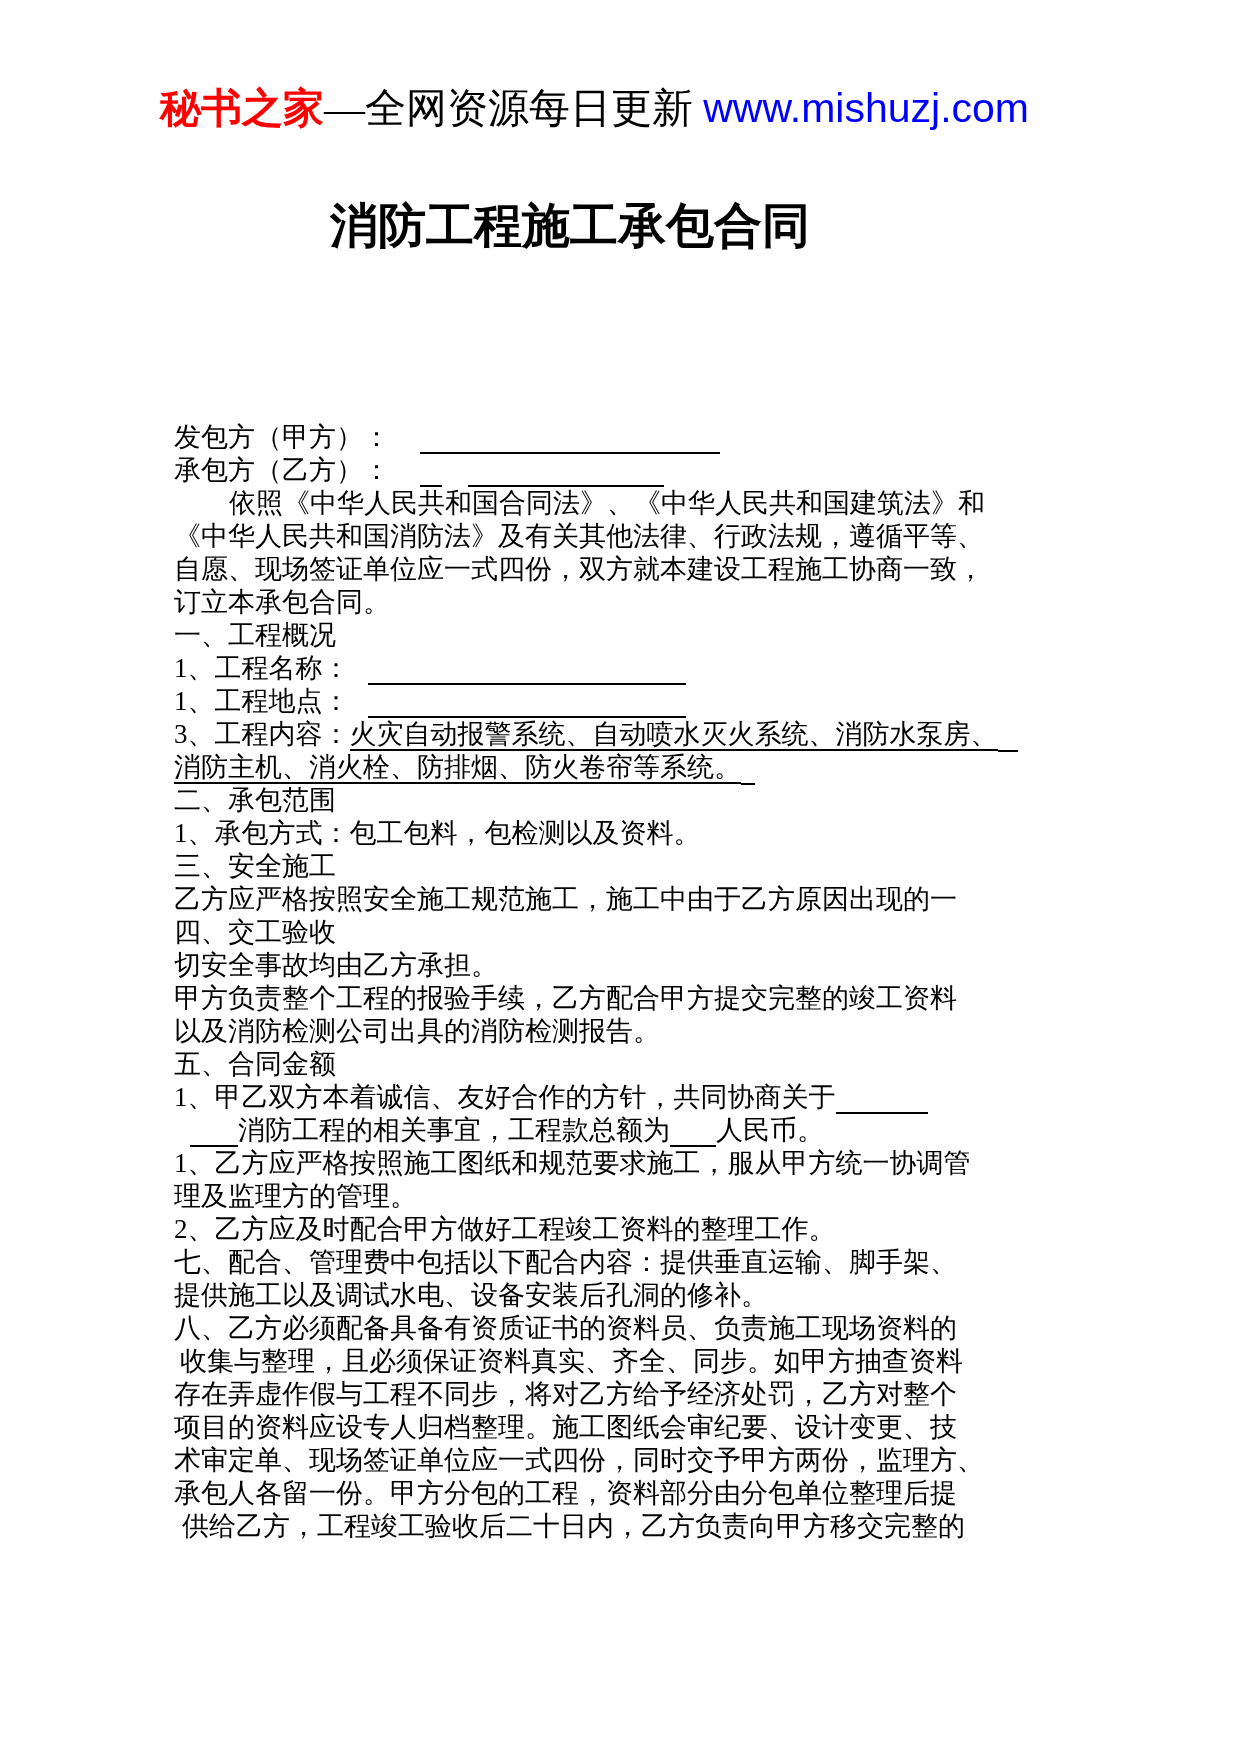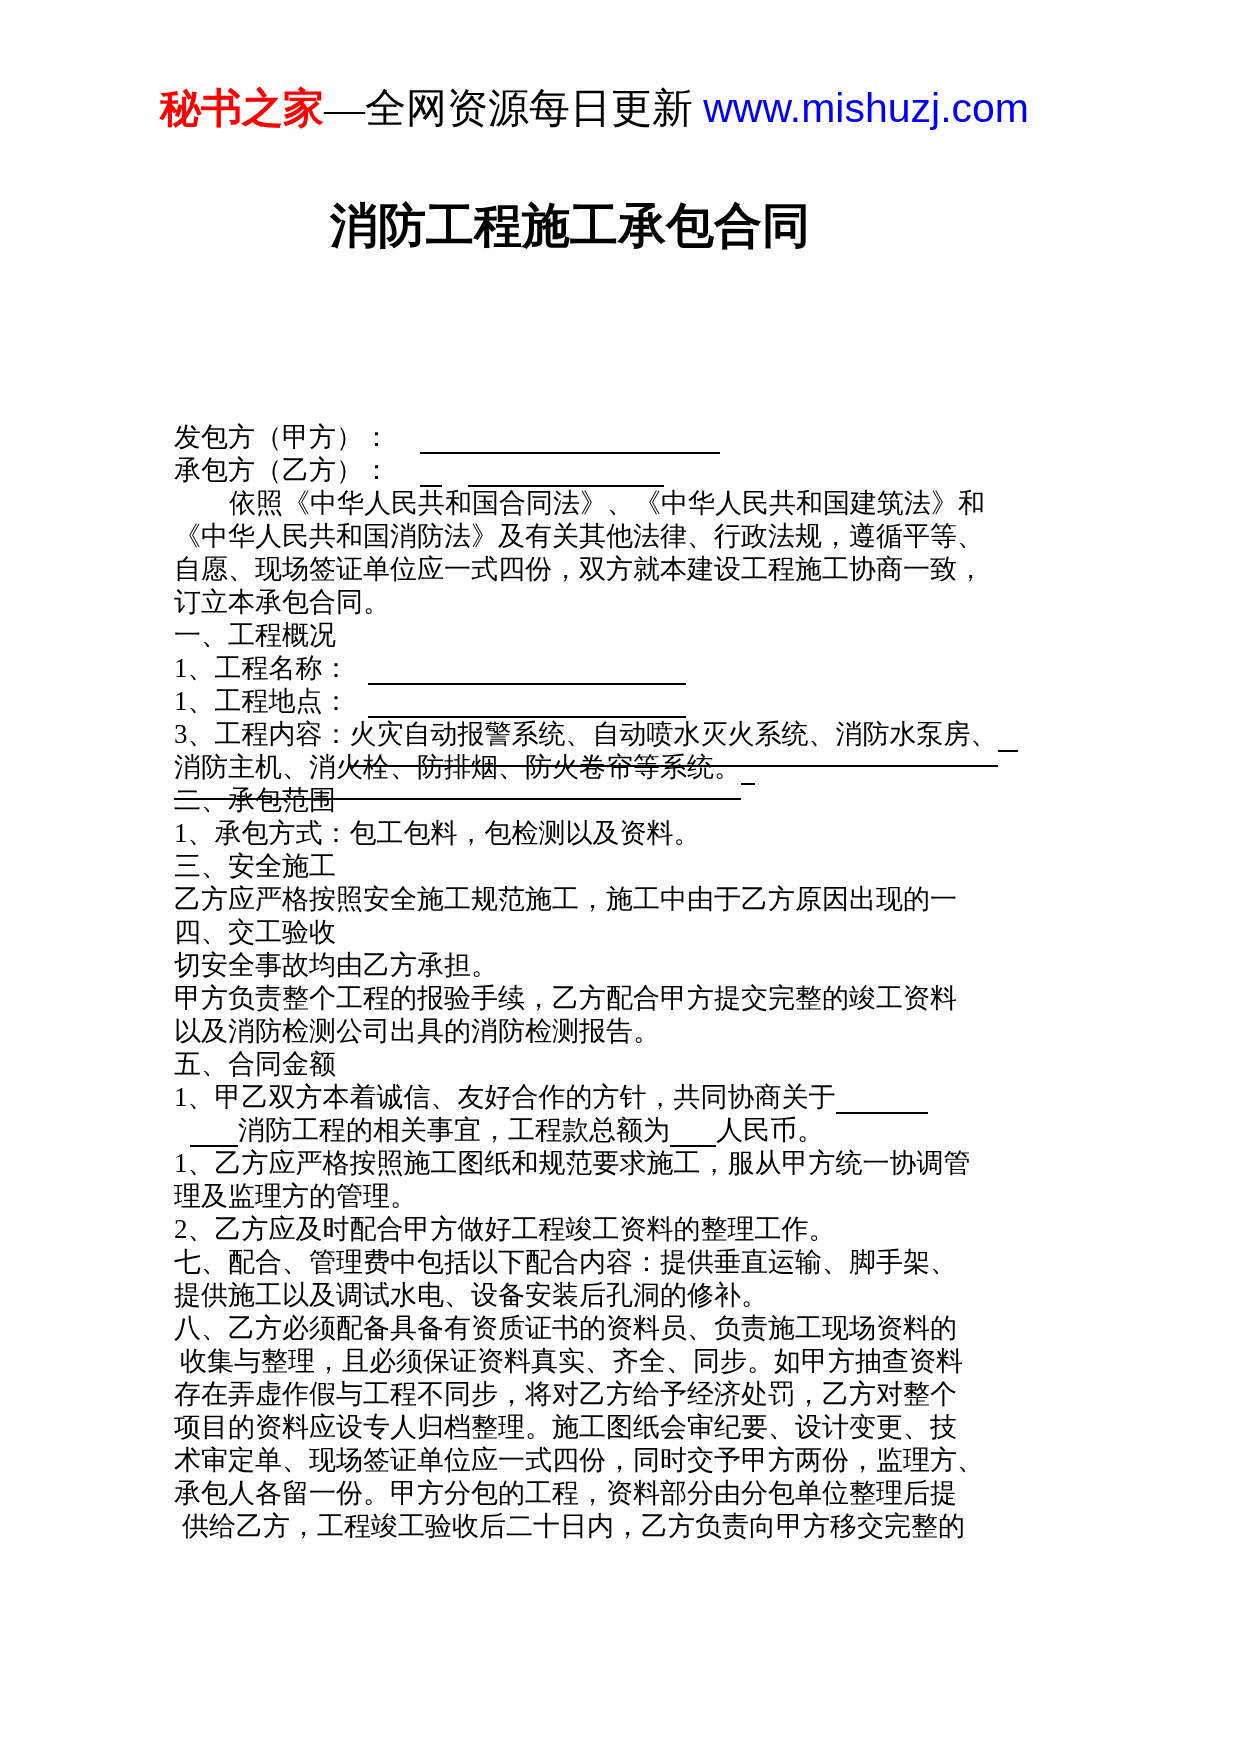--- a/index.html
+++ b/index.html
@@ -36,21 +36,21 @@
   .doc-body { position: absolute; top: 390px; left: 174px; width: 810px; margin-top: 31px; }
   .line {
     height: 33px; line-height: 33px; font-size: 27px;
     white-space: nowrap;
   }
   .sp { display: inline-block; height: 1px; }
   .blank {
     display: inline-block; height: 31px; vertical-align: bottom;
     border-bottom: 2px solid #000000;
   }
-  .utext { border-bottom: 2px solid #000000; padding-bottom: 16px; }
+  .utext { border-bottom: 2px solid #000000; padding-bottom: 0px; }
 </style>
 </head>
 <body style="background: rgb(255, 255, 255); color: rgb(0, 0, 0);">
 
 <div class="page">
 
   <div class="promo">
     <span class="brand" style="color: rgb(255, 0, 0);">秘书之家</span><span class="tagline">—全网资源每日更新 </span><span class="url" style="color: rgb(0, 0, 255);">www.mishuzj.com</span>
   </div>
 

